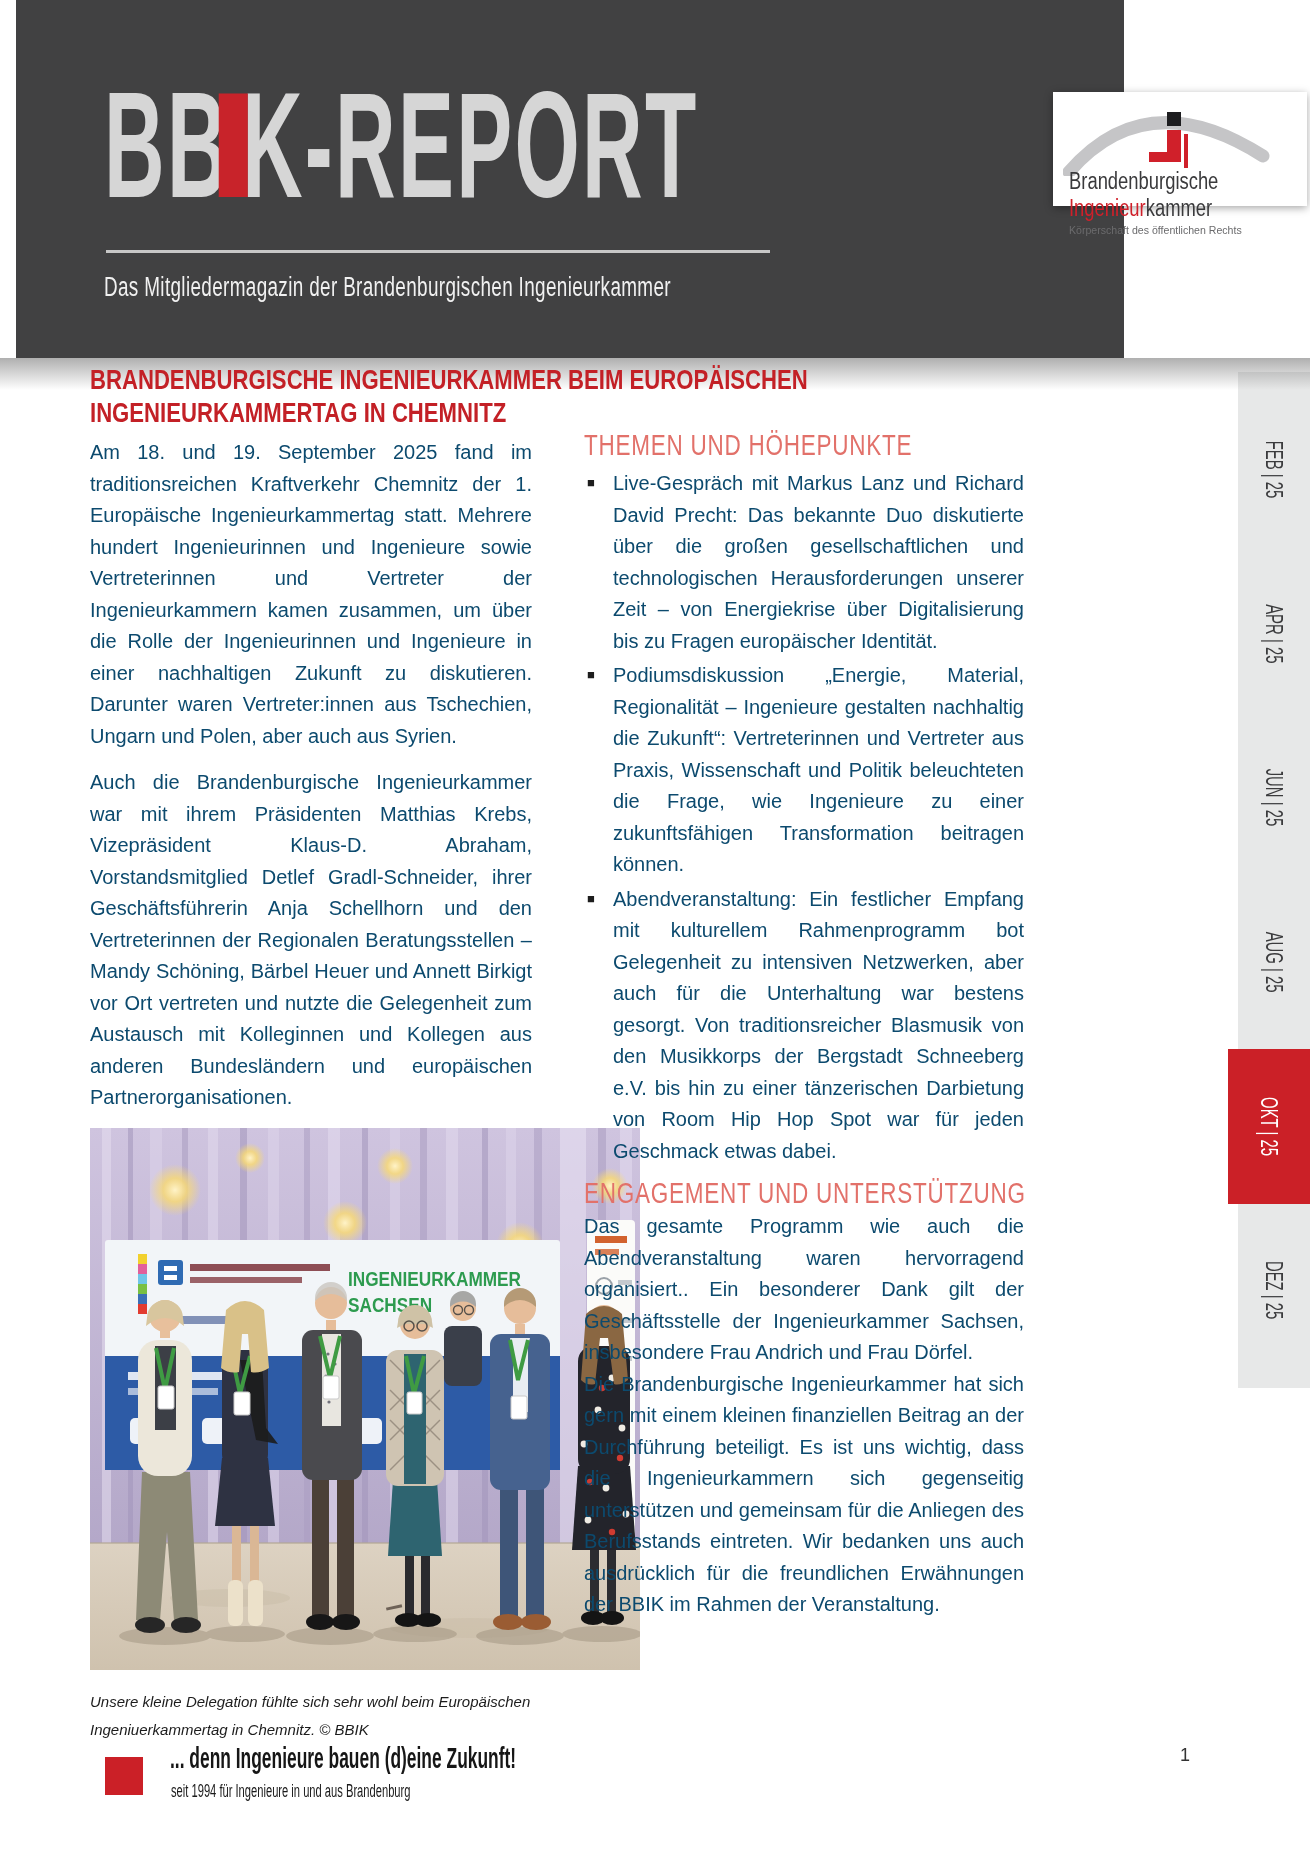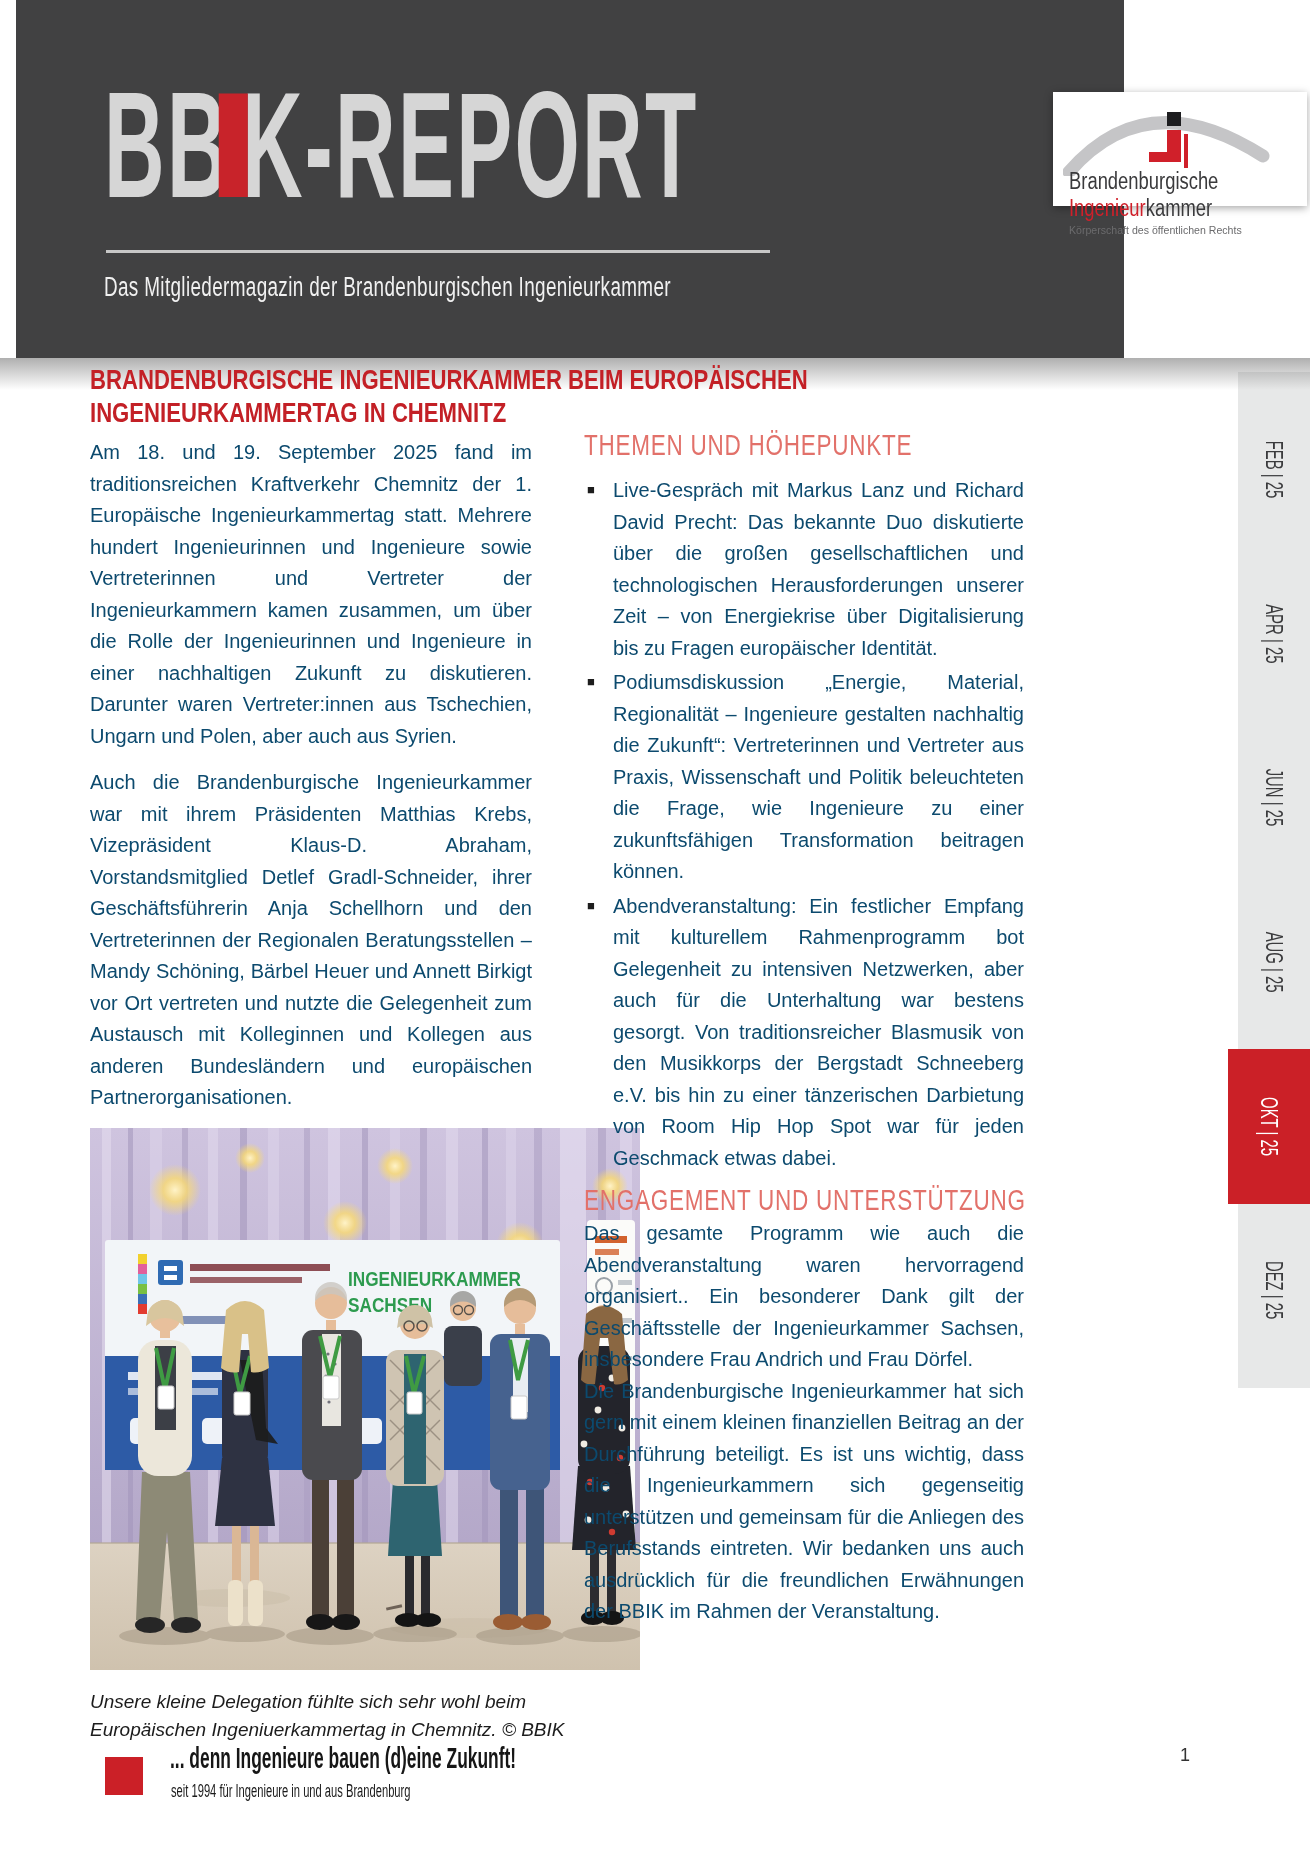--- a/index.html
+++ b/index.html
@@ -36,29 +36,29 @@
         line-height:33px;color:#c32026;transform:scaleX(0.79);transform-origin:left top;white-space:nowrap;}
   .sec-heading{font-size:30px;font-weight:300;color:#e2716a;letter-spacing:1px;
         transform:scaleX(0.75);transform-origin:left top;white-space:nowrap;line-height:36px;}
 
   
   .col-left{position:absolute;left:90px;top:437px;width:442px;}
   .col-right{position:absolute;left:584px;top:427px;width:440px;}
   .body-text{font-size:20px;line-height:31.5px;text-align:justify;color:#0c4a6e;hyphens:auto;}
   .col-left p{margin:0 0 15px 0;}
   .col-right p{margin:0;}
-  .bullets{margin-top:12px;}
+  .bullets{margin-top:5px;}
   .bullet{position:relative;padding-left:29px;margin-bottom:3px;}
   .bullet::before{content:"\25A0";position:absolute;left:3px;top:-1px;font-size:13px;color:#1d1d1d;}
   .sec2-head{margin-top:8px;}
   .sec2-body p{margin:0;}
 
   
   .photo{position:absolute;left:90px;top:1128px;width:550px;height:542px;overflow:hidden;}
-  .caption{position:absolute;left:90px;top:1688px;width:552px;font-size:19px;font-style:italic;
+  .caption{position:absolute;left:90px;top:1688px;width:552px;font-size:15px;font-style:italic;
         line-height:28px;color:#1c1c1c;}
 
   
   .sidebar{position:absolute;right:0;top:372px;width:72px;height:1016px;background:#e7e8e8;
         display:flex;flex-direction:column;justify-content:space-between;padding:20px 0;box-sizing:border-box;z-index:4;}
   .tab{width:72px;height:155px;display:flex;align-items:center;justify-content:center;}
   .tab span{writing-mode:vertical-rl;font-size:24px;color:#3b3b3d;letter-spacing:0;
         transform:scaleY(0.62);white-space:nowrap;}
   .tab.active{width:82px;margin-left:-10px;background:#cb2027;}
   .tab.active span{color:#ffffff;}

